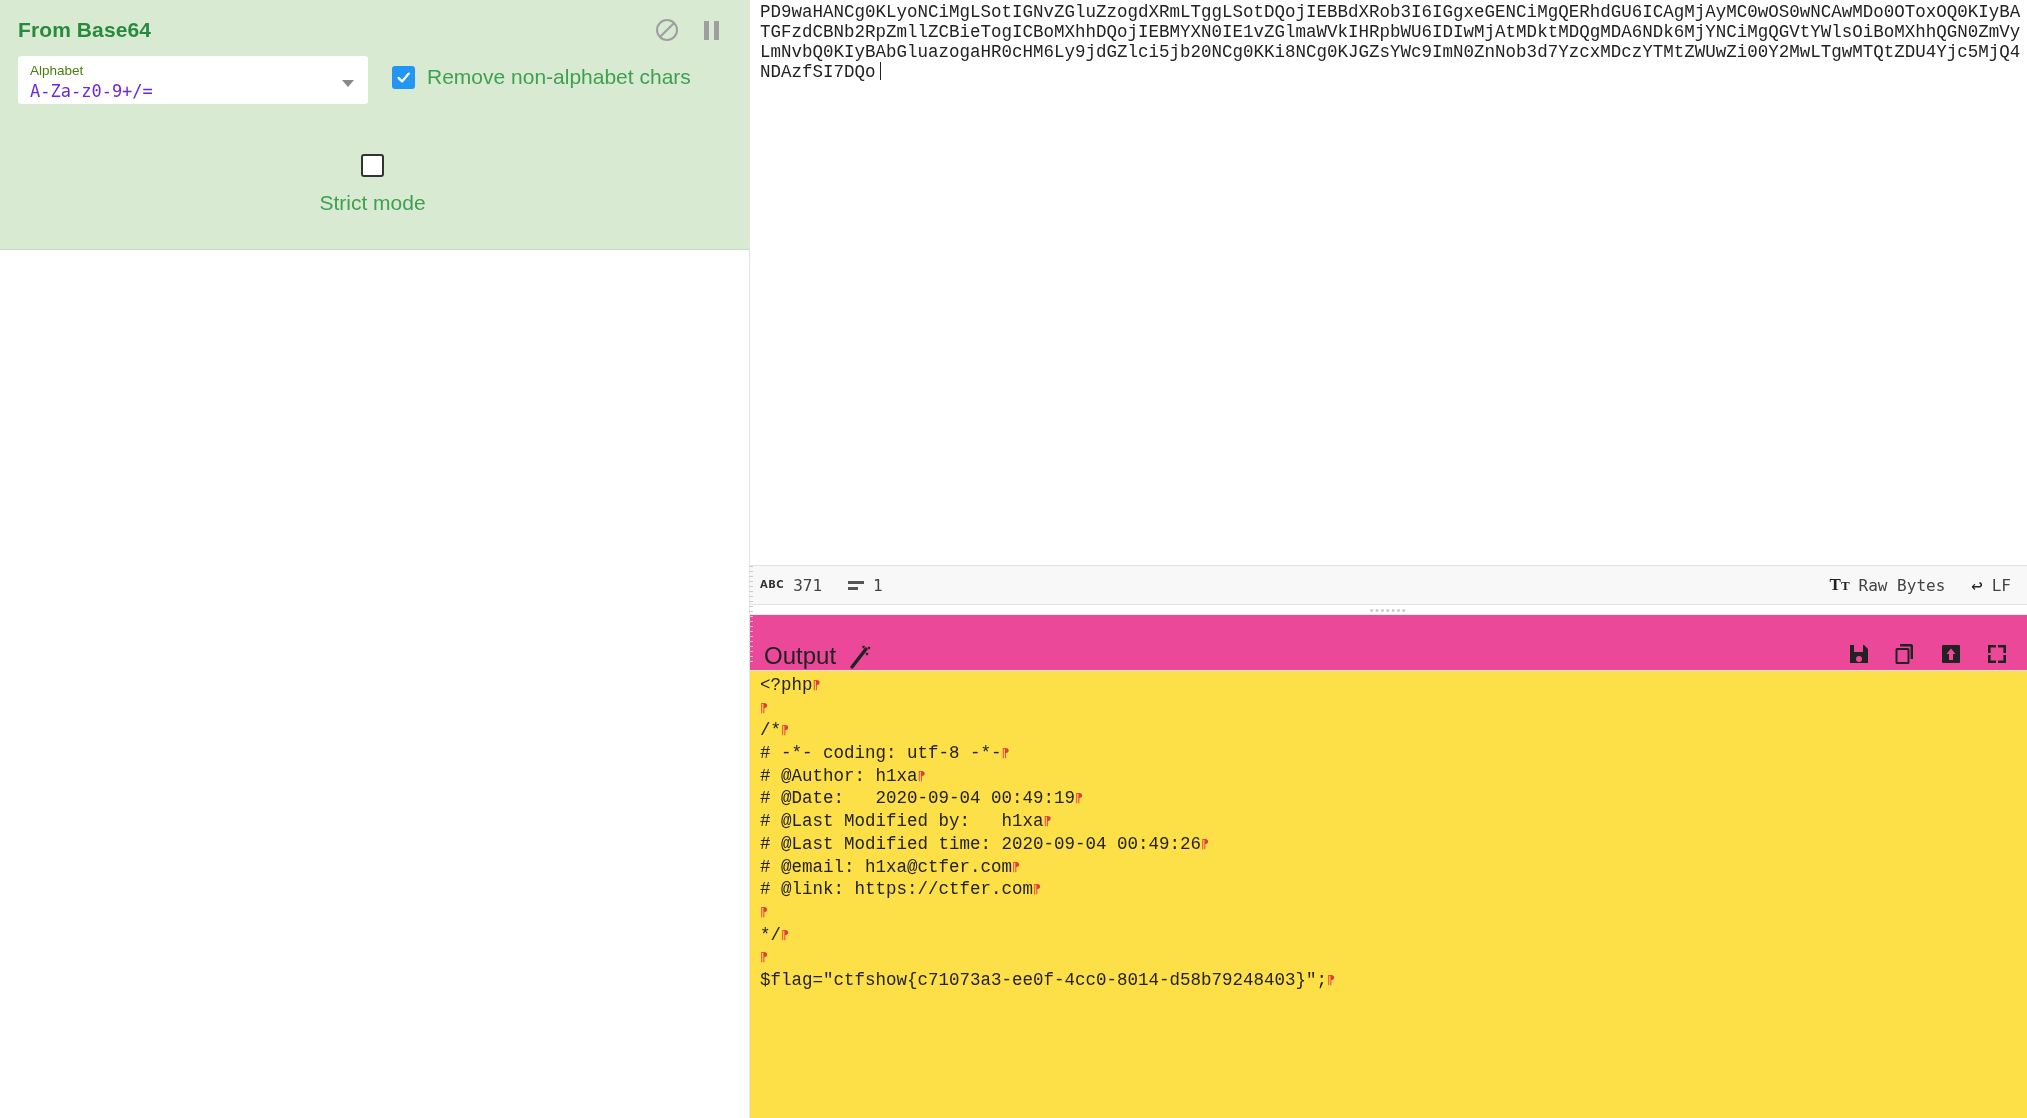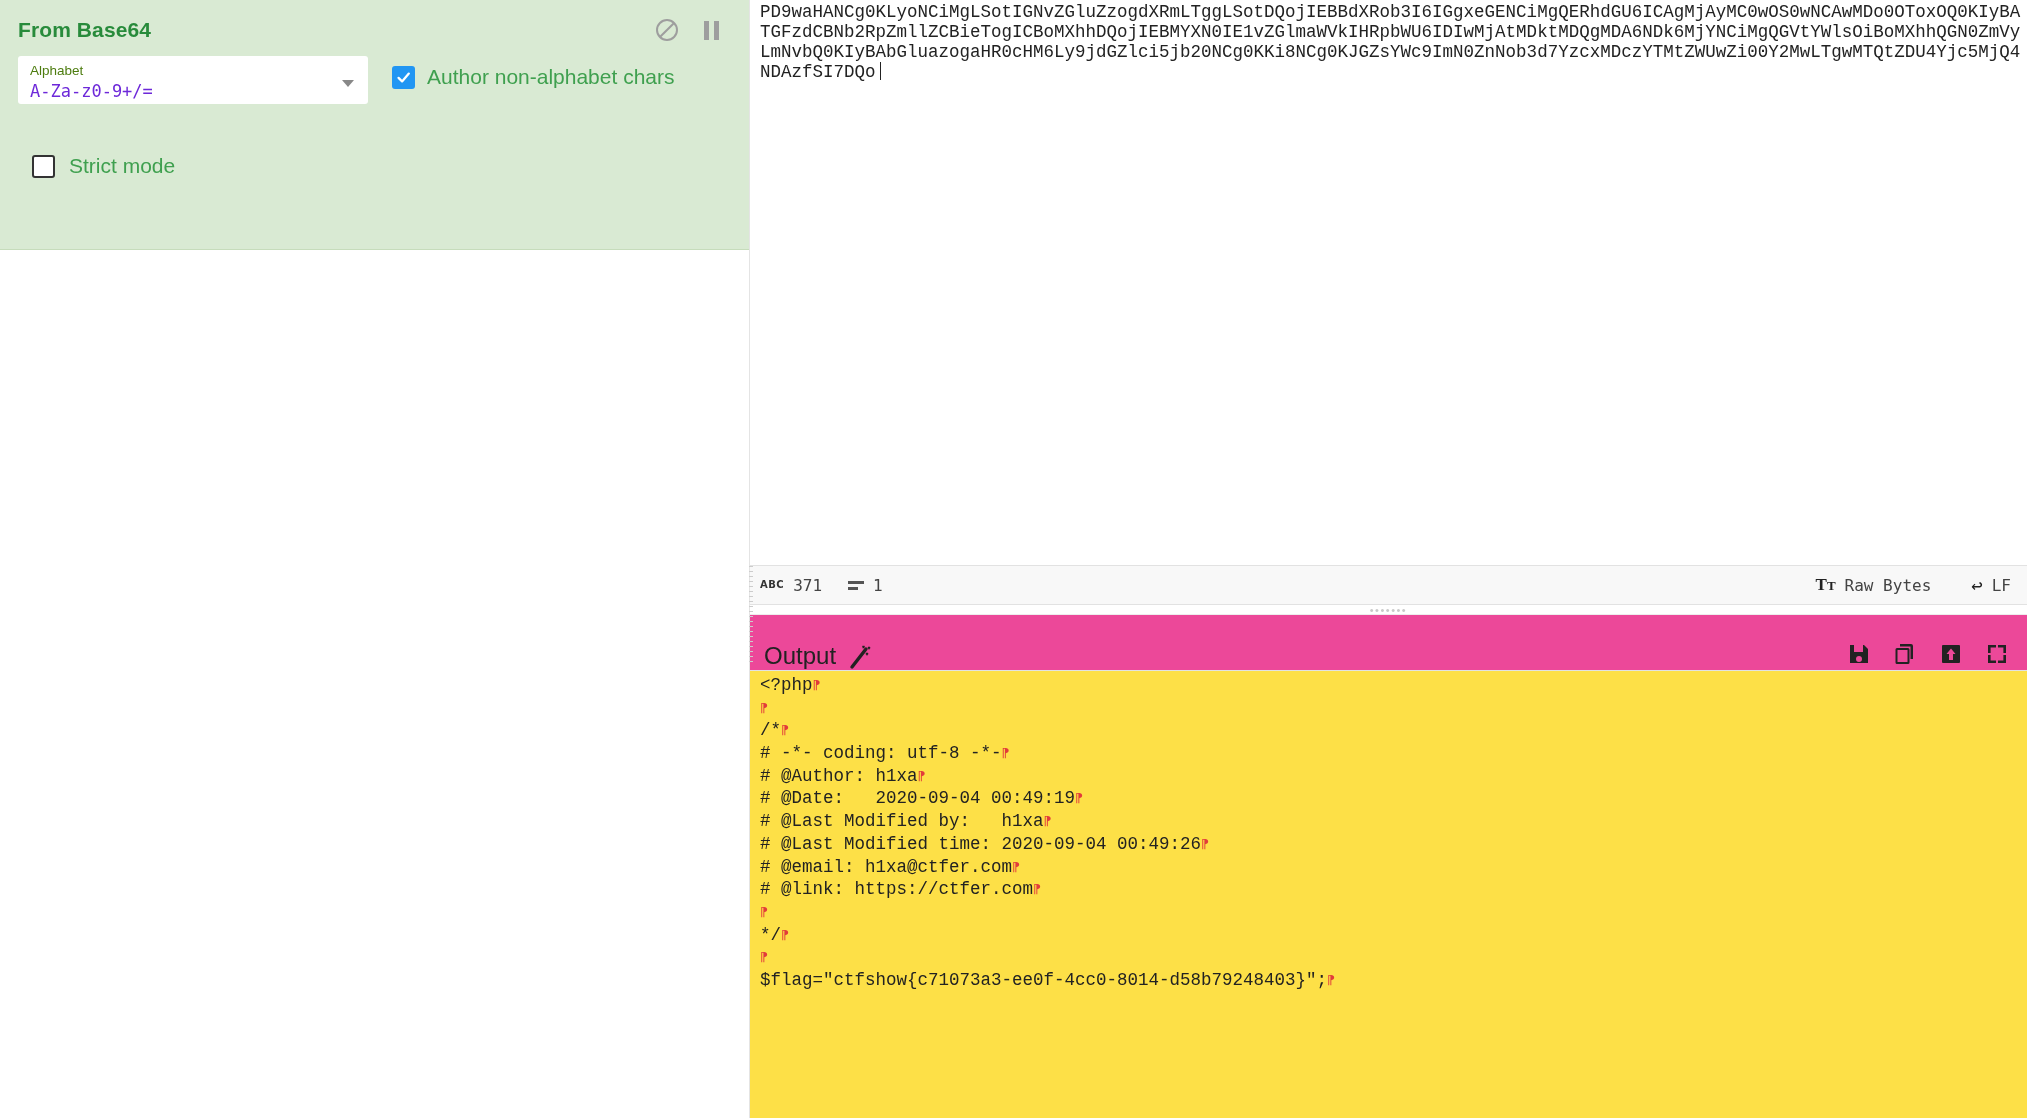--- a/index.html
+++ b/index.html
@@ -88,21 +88,21 @@
   .checkbox-row { display: flex; align-items: center; gap: 12px; padding-top: 9px; }
   .cb {
     width: 23px; height: 23px; border-radius: 3px;
     display: flex; align-items: center; justify-content: center;
     flex: 0 0 23px;
   }
   .cb.checked { background: #2196f3; }
   .cb.checked svg { width: 17px; height: 17px; }
   .cb.unchecked { border: 2.5px solid #333; background: #fff; }
   .cb-label { color: #3fa04f; font-size: 21px; }
-  .strict-row { padding: 50px 18px 0 14px; display: flex; align-items: center; gap: 14px; }
+  .strict-row { padding: 50px 18px 0 14px; display: flex; align-items: center; gap: 14px; flex-direction: column; }
 
   
   #right-col {
     flex: 1 1 auto; display: flex; flex-direction: column;
     height: 1118px; position: relative;
     border-left: 1px solid #e4e4e4;
   }
   .io-text {
     font-family: Liberation Mono, monospace;
     font-size: 17.5px;
@@ -129,21 +129,21 @@
     height: 40px; background: #f8f8f8;
     border-top: 1px solid #e2e2e2;
     border-bottom: 1px solid #e2e2e2;
     display: flex; align-items: center;
     padding: 0 16px 0 10px;
     font-family: "DejaVu Sans Mono", monospace;
     font-size: 16px; color: #444;
     gap: 0;
   }
   .sb-group { display: flex; align-items: center; gap: 9px; margin-right: 26px; }
-  .sb-right { margin-left: auto; display: flex; align-items: center; gap: 40px; }
+  .sb-right { margin-left: auto; display: flex; align-items: center; gap: 26px; }
   .abc-ico {
     font-family: "DejaVu Sans", sans-serif;
     font-size: 10px; font-weight: bold; letter-spacing: .5px;
     color: #333; border: 0; line-height: 10px;
   }
   .lines-ico { display: flex; flex-direction: column; gap: 3px; width: 16px; }
   .lines-ico i { display: block; height: 3px; background: #555; }
   .lines-ico i:nth-child(1) { width: 16px; }
   .lines-ico i:nth-child(2) { width: 10px; }
   .tt-ico { font-weight: bold; font-size: 17px; font-family: "Liberation Serif", serif; color: #222; }
@@ -219,21 +219,21 @@
             <div class="arg-value">A-Za-z0-9+/=</div>
             <div class="caret"></div>
           </div>
 
           <div class="checkbox-row">
             <div class="cb checked">
               <svg viewBox="0 0 24 24" aria-hidden="true">
                 <path d="M5 12.5 L10 17.5 L19.5 6.5" fill="none" stroke="#ffffff" stroke-width="3.2" stroke-linecap="round" stroke-linejoin="round"></path>
               </svg>
             </div>
-            <div class="cb-label">Author non-alphabet chars</div>
+            <div class="cb-label">Remove non-alphabet chars</div>
           </div>
 
         </div>
 
         <div class="strict-row">
           <div class="cb unchecked"></div>
           <div class="cb-label">Strict mode</div>
         </div>
       </div>
 

